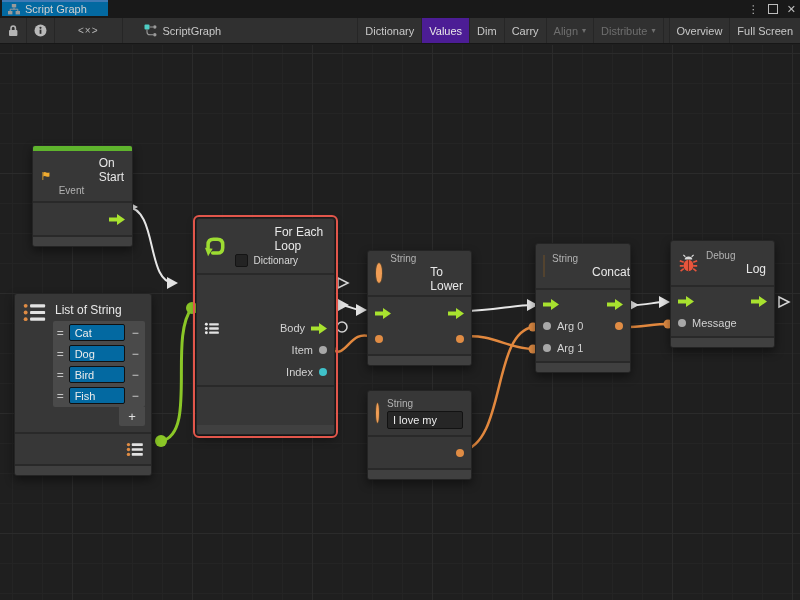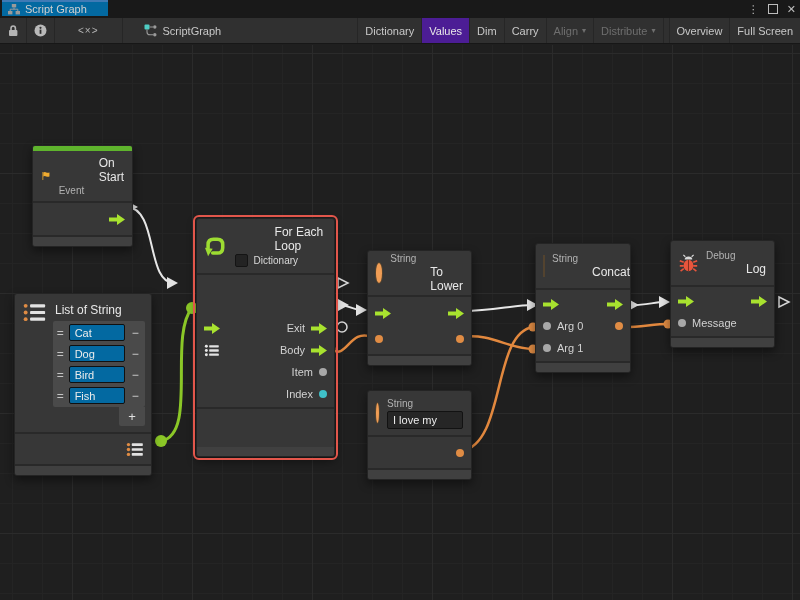--- a/index.html
+++ b/index.html
@@ -297,30 +297,20 @@
         <div class="hcol">
           <span class="ttitle">For Each Loop</span>
           <div class="cbrow">
             <span class="cb"></span>
             <span>Dictionary</span>
           </div>
         </div>
       </div>
       <div class="bd" style="padding-top:4px;">
         <div class="prow">
-          <svg width="16" height="11" viewBox="0 0 16 11">
-            <path d="M0 3.5 H8 V0 L16 5.5 L8 11 V7.5 H0 Z" fill="#a8e22f"></path>
-          </svg>
-          <span class="sp"></span>
-          <span>Exit</span>
-          <svg width="16" height="11" viewBox="0 0 16 11">
-            <path d="M0 3.5 H8 V0 L16 5.5 L8 11 V7.5 H0 Z" fill="#a8e22f"></path>
-          </svg>
-        </div>
-        <div class="prow">
           <svg width="16" height="13" viewBox="0 0 26 23">
             <circle cx="3" cy="4" r="2.6" fill="#e8e8e8"></circle>
               <rect x="8" y="2" width="17" height="4" rx="1" fill="#e2e2e2"></rect>
             <circle cx="3" cy="11.5" r="2.6" fill="#e8e8e8"></circle>
               <rect x="8" y="9.5" width="17" height="4" rx="1" fill="#e2e2e2"></rect>
             <circle cx="3" cy="19" r="2.6" fill="#e8e8e8"></circle>
               <rect x="8" y="17" width="17" height="4" rx="1" fill="#e2e2e2"></rect>
           </svg>
           <span class="sp"></span>
           <span>Body</span>

